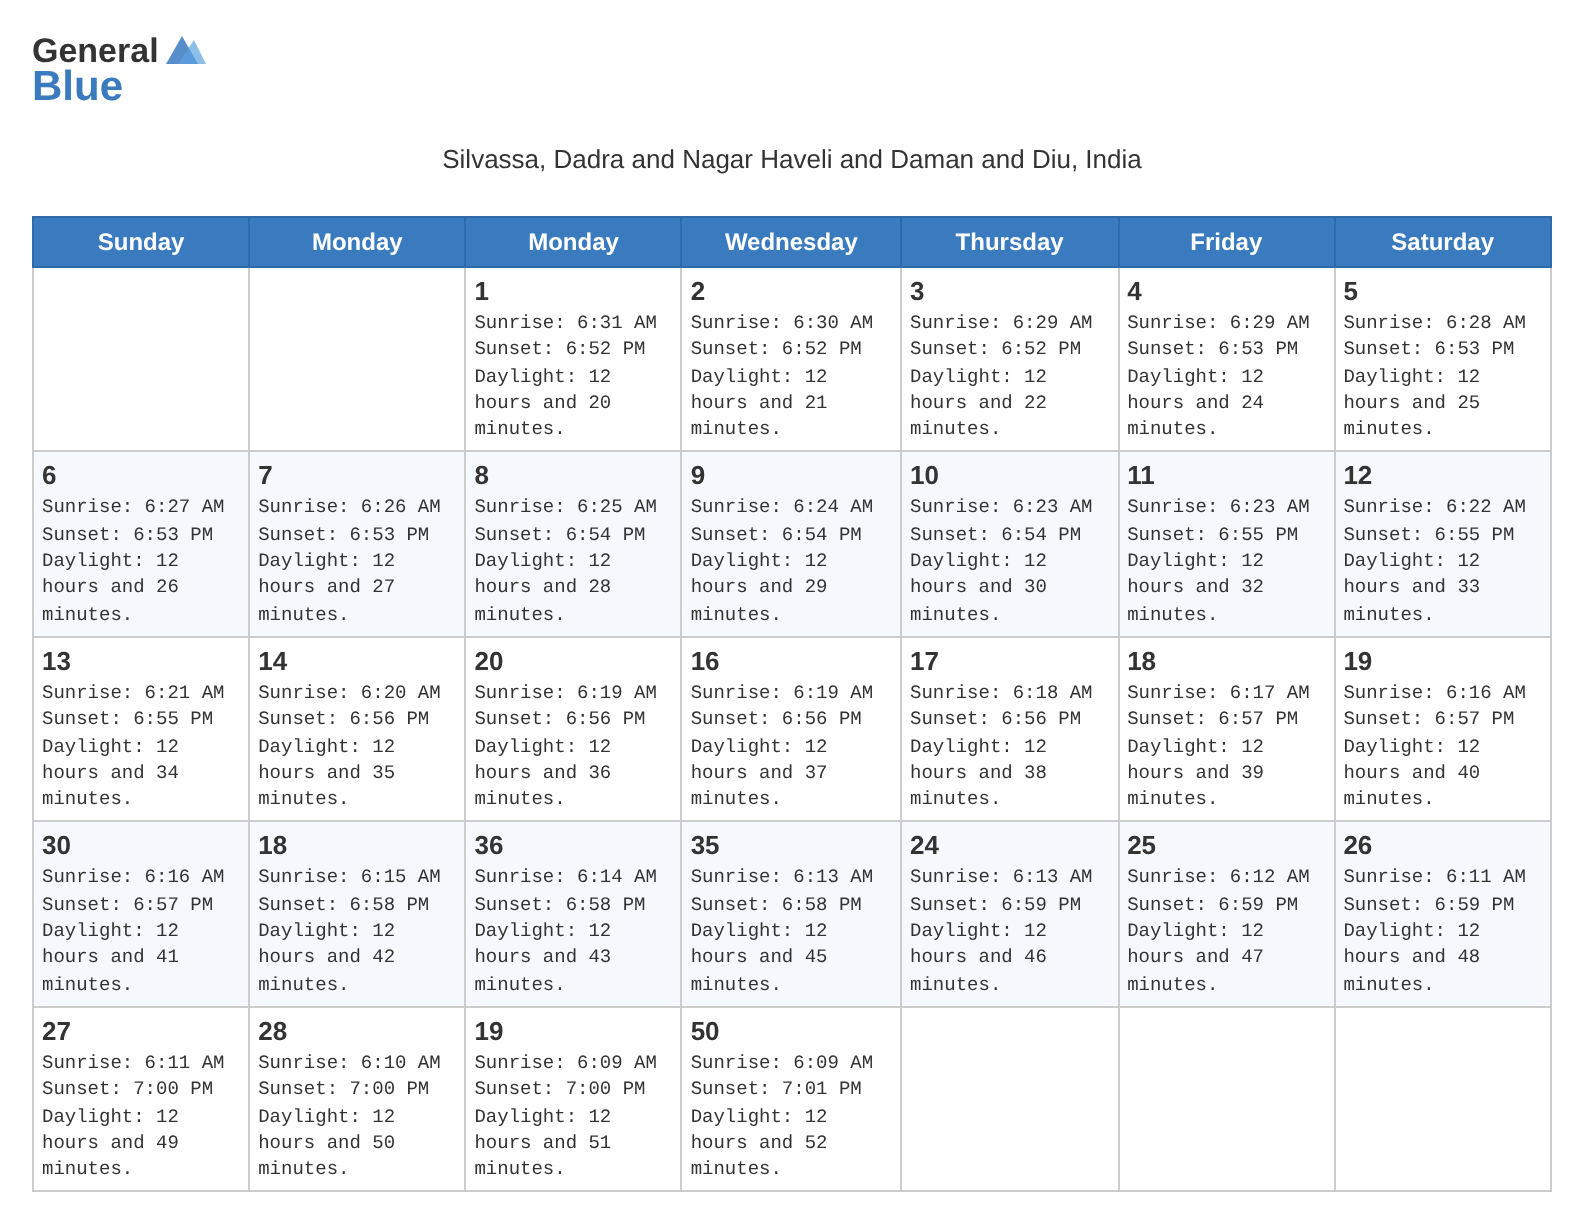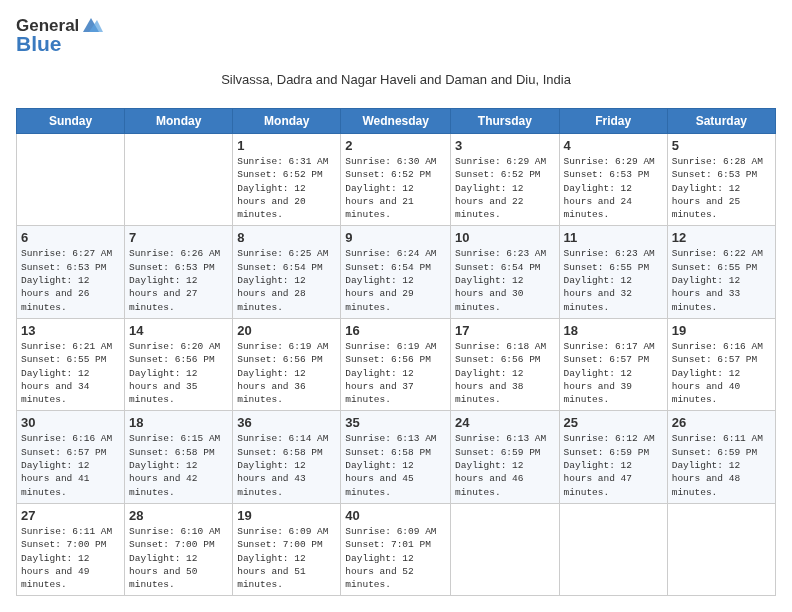--- a/index.html
+++ b/index.html
@@ -239,21 +239,21 @@
         </td>
         <td>
           <span class="day-number">28</span>
           <div class="day-info">Sunrise: 6:10 AM<br>Sunset: 7:00 PM<br>Daylight: 12 hours and 50 minutes.</div>
         </td>
         <td>
           <span class="day-number">19</span>
           <div class="day-info">Sunrise: 6:09 AM<br>Sunset: 7:00 PM<br>Daylight: 12 hours and 51 minutes.</div>
         </td>
         <td>
-          <span class="day-number">40</span>
+          <span class="day-number">50</span>
           <div class="day-info">Sunrise: 6:09 AM<br>Sunset: 7:01 PM<br>Daylight: 12 hours and 52 minutes.</div>
         </td>
         <td class="empty"></td>
         <td class="empty"></td>
         <td class="empty"></td>
       </tr>
     </tbody>
 </table>
 
 </body></html>

